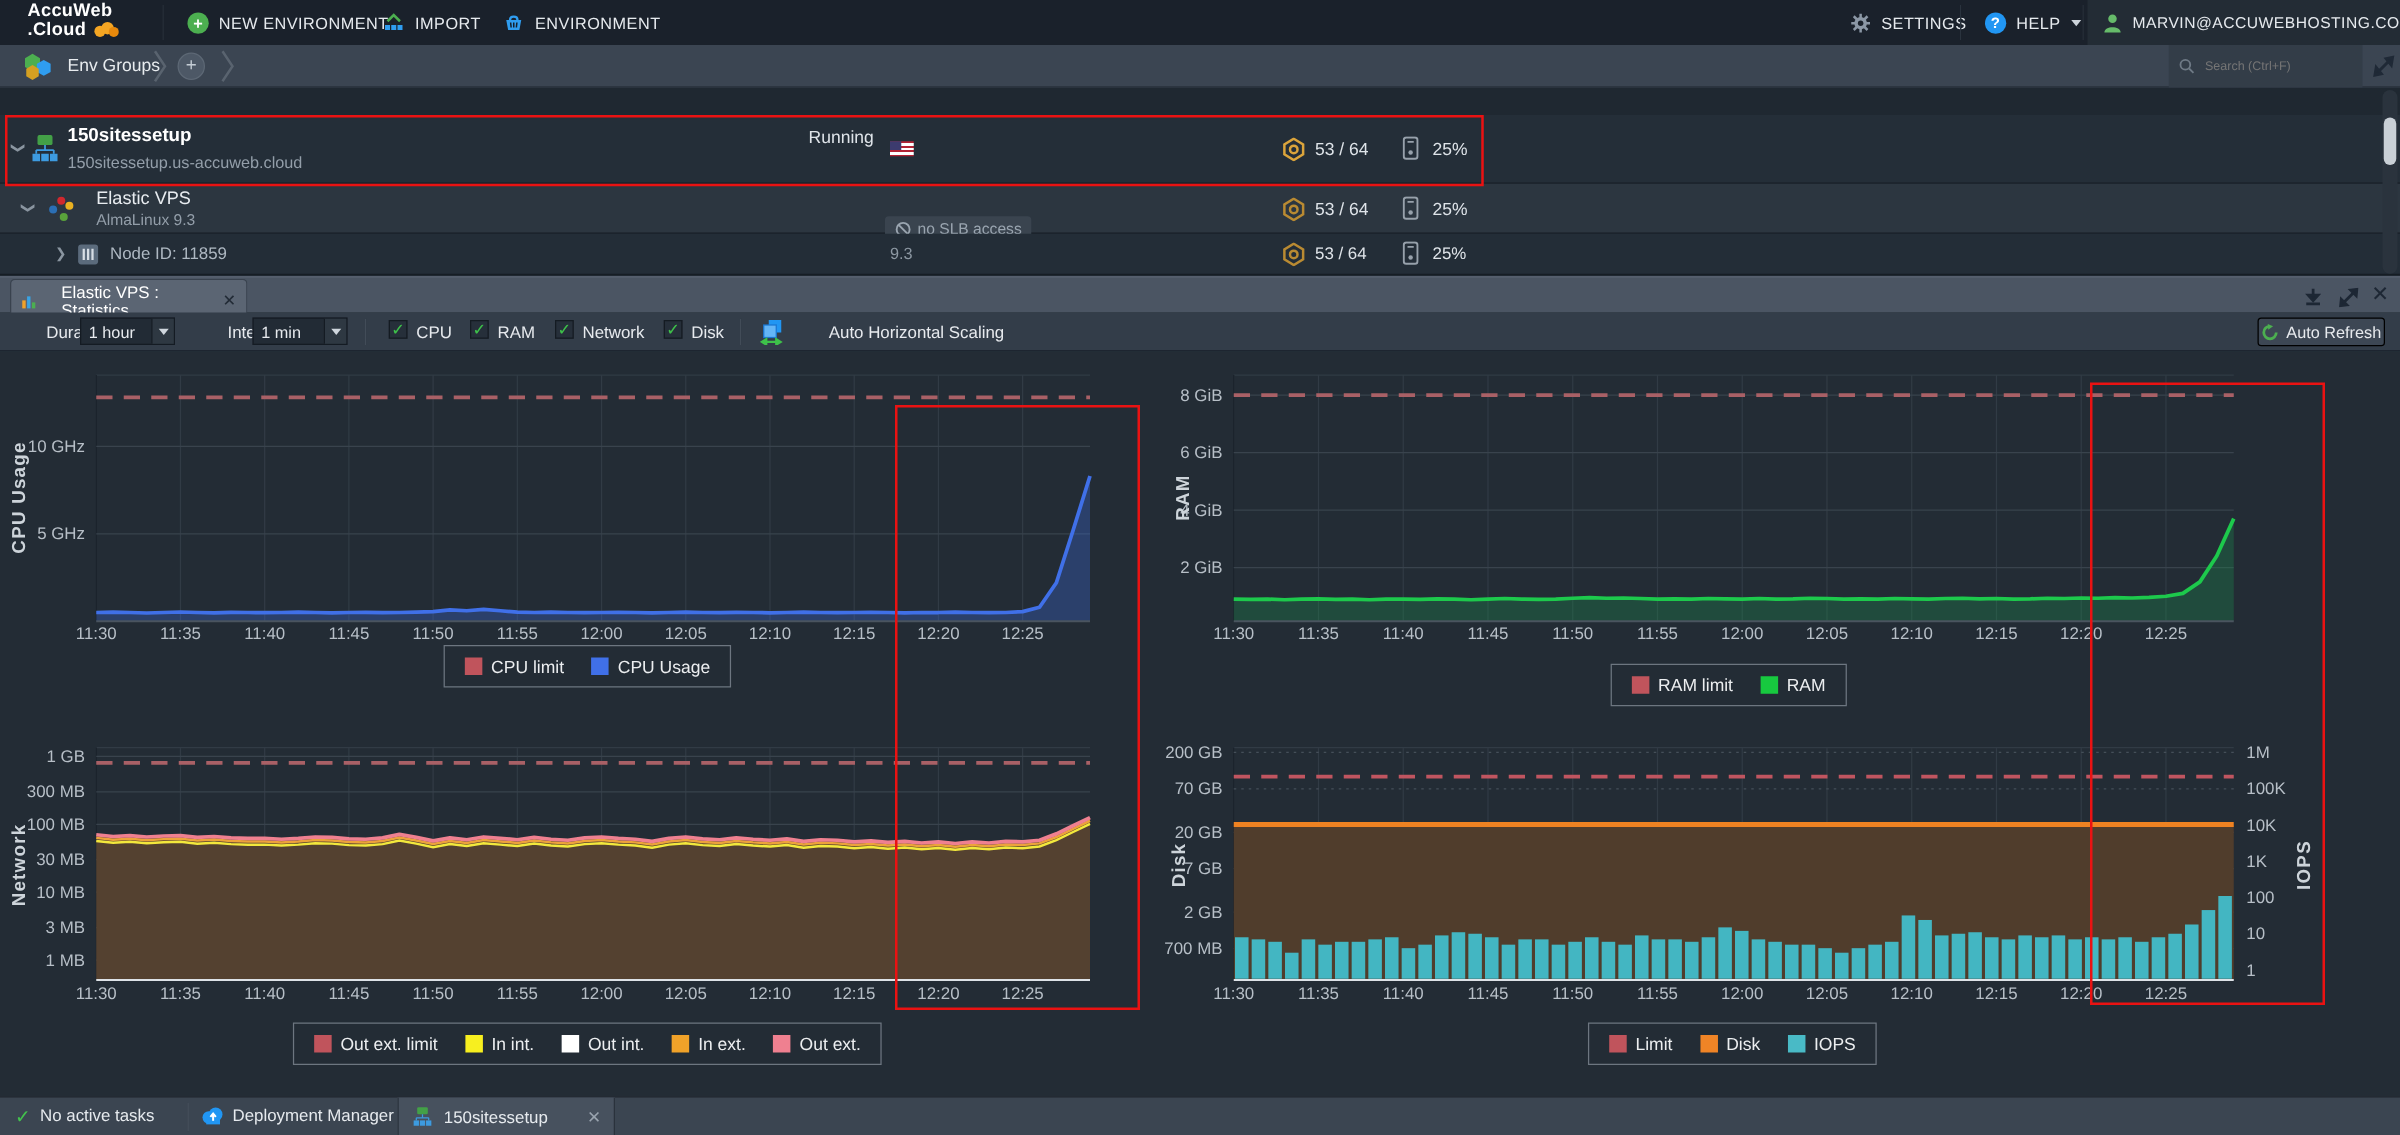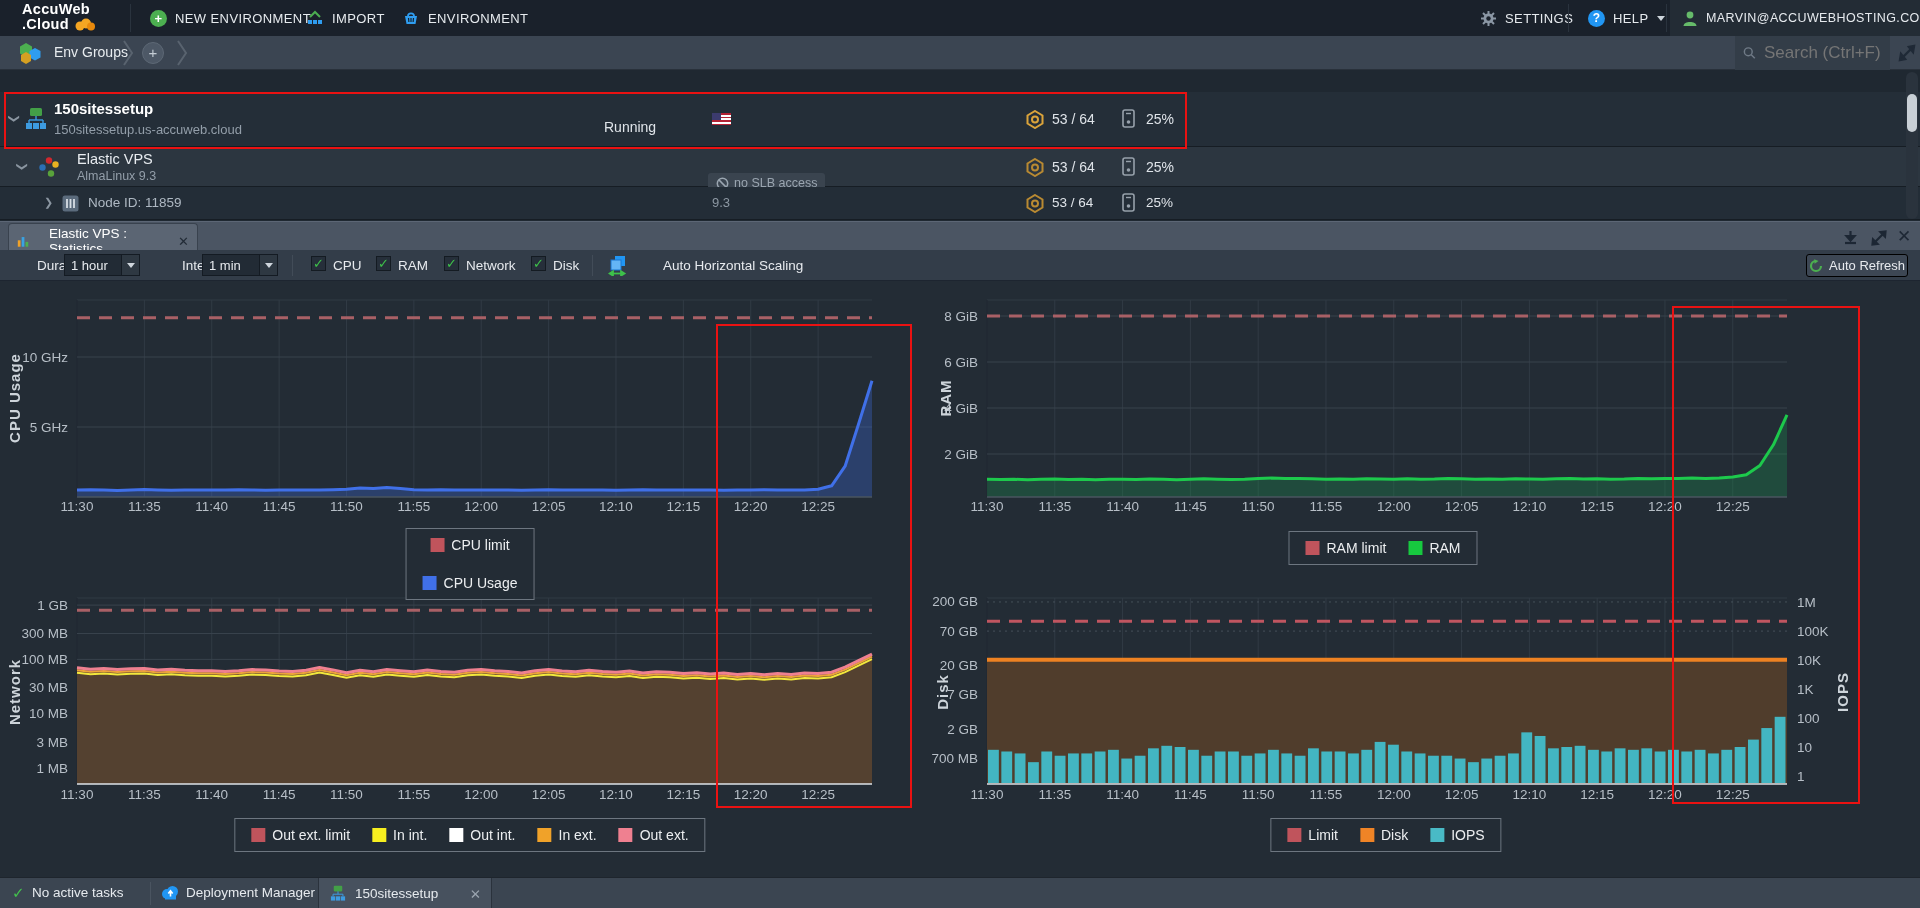--- a/index.html
+++ b/index.html
@@ -14,21 +14,21 @@
   .nav-div { position:absolute; top:4px; width:1px; height:28px; background:#0e141b; border-right:1px solid #2a333e; }
   .nav-item { position:absolute; top:0; height:36px; display:flex; align-items:center; gap:8px; font-size:13px; letter-spacing:.4px; color:#e6eaee; cursor:pointer; }
   .circle-ic { width:17px; height:17px; border-radius:50%; display:flex; align-items:center; justify-content:center; font-size:13px; font-weight:bold; color:#fff; }
   .caret { width:0; height:0; border-left:4.5px solid transparent; border-right:4.5px solid transparent; border-top:5px solid #cdd4db; display:inline-block; }
 
   
   #crumbbar { position:absolute; left:0; top:36px; width:1920px; height:34px; background:#3b4552; border-bottom:1px solid #29313b; z-index:2; }
   .crumb-chev { stroke:#59636f; stroke-width:2; fill:none; }
   #crumb-plus { position:absolute; left:142px; top:6px; width:22px; height:22px; border-radius:50%; background:#4d5866; border:1px solid #5d6875; color:#c5cdd5; font-size:15px; text-align:center; line-height:20px; cursor:pointer; }
   #searchbox { position:absolute; right:30px; top:0; width:155px; height:34px; background:#333d48; display:flex; align-items:center; gap:8px; padding:0 8px; }
-  #searchbox input { background:transparent; border:none; outline:none; color:#8d98a4; font-size:17px; width:118px; }
+  #searchbox input { background:transparent; border:none; outline:none; color:#8d98a4; font-size:10px; width:118px; }
   #collapse-ic { position:absolute; right:4px; top:8px; }
 
   
   #listarea { position:absolute; left:0; top:70px; width:1920px; height:151px; background:#1f2831; z-index:1; }
   #thead { position:absolute; left:0; top:0; width:1920px; height:22px; background:#333d48; color:#cfd6dd; font-size:13.5px; }
   .th-div { position:absolute; top:2px; width:1px; height:18px; background:#49525d; }
   .row { position:absolute; left:0; width:1920px; border-bottom:1px solid #161d24; }
   .rname { font-weight:bold; color:#fff; font-size:15px; }
   .rsub { color:#939ea9; font-size:13px; }
   .chev { color:#8a95a0; font-size:11px; display:inline-block; }
@@ -183,21 +183,21 @@
             <line x1="5" y1="13" x2="19" y2="13"></line>
             <line x1="5" y1="13" x2="5" y2="16"></line>
             <line x1="19" y1="13" x2="19" y2="16"></line>
           </g>
         <rect x="2" y="16" width="6" height="6" fill="#3d9be0"></rect>
           <rect x="9" y="16" width="6" height="6" fill="#3d9be0"></rect>
           <rect x="16" y="16" width="6" height="6" fill="#3d9be0"></rect>
       </svg>
       <div class="rname abs" style="left:54px;top:8px">150sitessetup</div>
       <div class="rsub abs" style="left:54px;top:30px">150sitessetup.us-accuweb.cloud</div>
-      <div class="cell" style="left:604px;top:27px;width:95px;text-align:left">Running</div>
+      <div class="cell" style="left:604px;top:9px;width:95px;text-align:right">Running</div>
       <div class="flag abs" style="left:712px;top:21px"></div>
       <svg class="abs" style="left:1026px;top:18px" width="18" height="19" viewBox="0 0 18 19">
           <polygon points="9,1 16.5,5.5 16.5,13.5 9,18 1.5,13.5 1.5,5.5" fill="none" stroke="#dba43b" stroke-width="2"></polygon>
           <circle cx="9" cy="9.5" r="3" fill="none" stroke="#dba43b" stroke-width="2"></circle>
         </svg>
       <div class="cell" style="left:1052px;top:19px">53 / 64</div>
       <svg class="abs" style="left:1122px;top:17px" width="13" height="19" viewBox="0 0 13 19">
           <rect x="1" y="1" width="11" height="17" rx="2" fill="none" stroke="#97a1ab" stroke-width="1.6"></rect>
           <circle cx="6.5" cy="13" r="1.8" fill="#97a1ab"></circle>
           <line x1="4" y1="4.5" x2="9" y2="4.5" stroke="#97a1ab" stroke-width="1.4"></line>
@@ -565,21 +565,21 @@
       <rect x="1748" y="739.5970973520041" width="10.833333333333334" height="43.402902647995916" fill="#43b6c2"></rect>
       <rect x="1761.3333333333335" y="728.056837100515" width="10.833333333333334" height="54.943162899484946" fill="#43b6c2"></rect>
       <rect x="1774.6666666666667" y="716.7996121304114" width="10.833333333333334" height="66.20038786958855" fill="#43b6c2"></rect>
       <line x1="987" y1="659.6716334458567" x2="1787" y2="659.6716334458567" stroke="#ee8222" stroke-width="4"></line>
       <line x1="987" y1="784" x2="1787" y2="784" stroke="#dde2e7" stroke-width="1.5"></line>
       <line x1="987" y1="621.2" x2="1787" y2="621.2" stroke="#c05560" stroke-width="3" stroke-dasharray="13 9"></line>
       <text x="948" y="692" text-anchor="middle" font-size="15" fill="#cdd4da" font-weight="bold" letter-spacing="1" transform="rotate(-90 948 692)">Disk</text>
       <text x="1848" y="692" text-anchor="middle" font-size="15" fill="#cdd4da" font-weight="bold" letter-spacing="1" transform="rotate(-90 1848 692)">IOPS</text>
     </svg>
   <div id="legends">
-      <div class="legend" style="left: 470px; top: 528px; flex-direction: column;">
+      <div class="legend" style="left: 470px; top: 516px;">
         <span class="it">
           <span class="sw" style="background: rgb(192, 84, 92);"></span>
           <span>CPU limit</span>
         </span>
         <span class="it">
           <span class="sw" style="background: rgb(64, 112, 232);"></span>
           <span>CPU Usage</span>
         </span>
       </div>
       <div class="legend" style="left: 1383px; top: 531px;">

